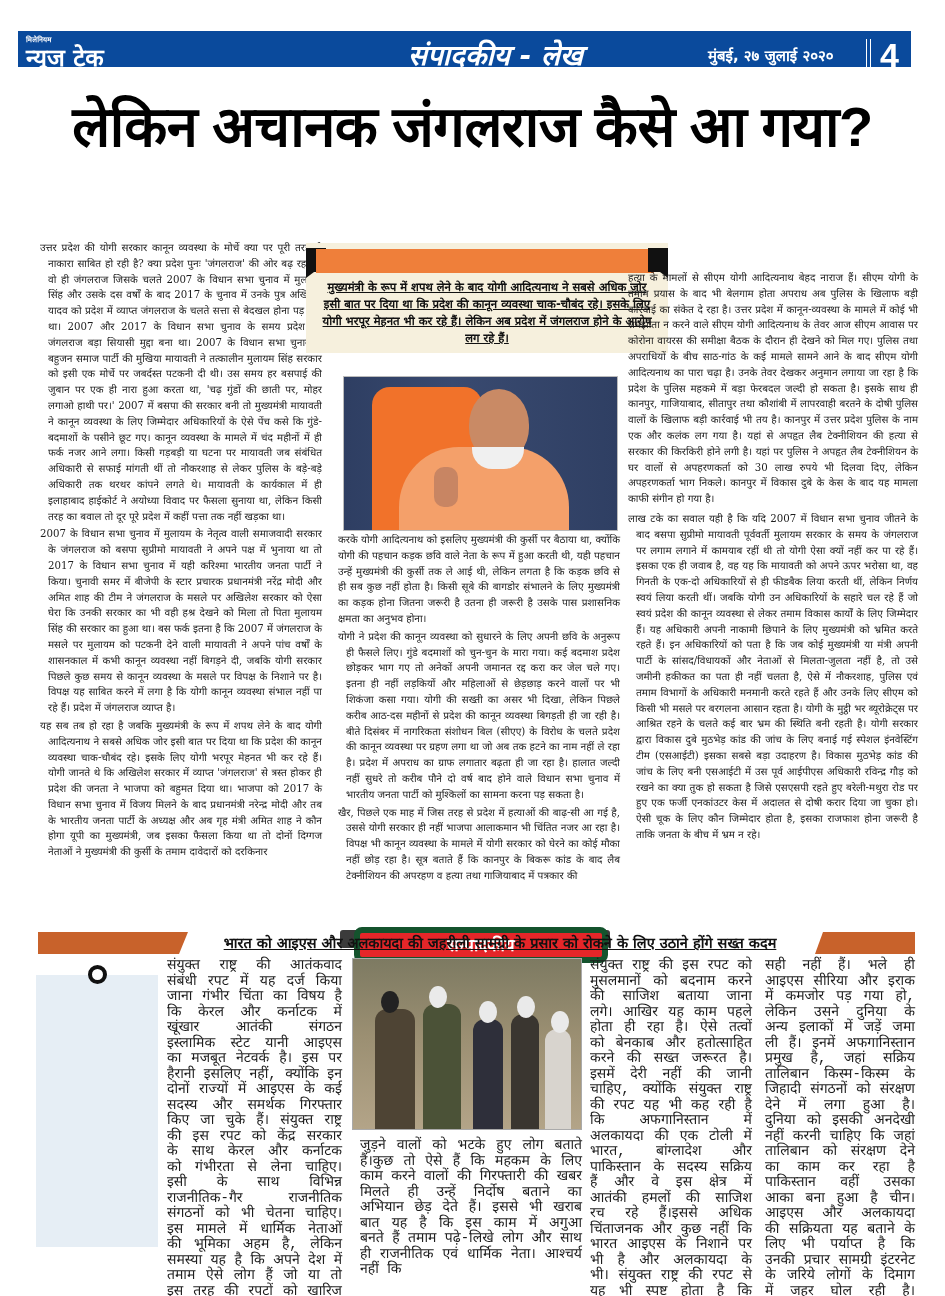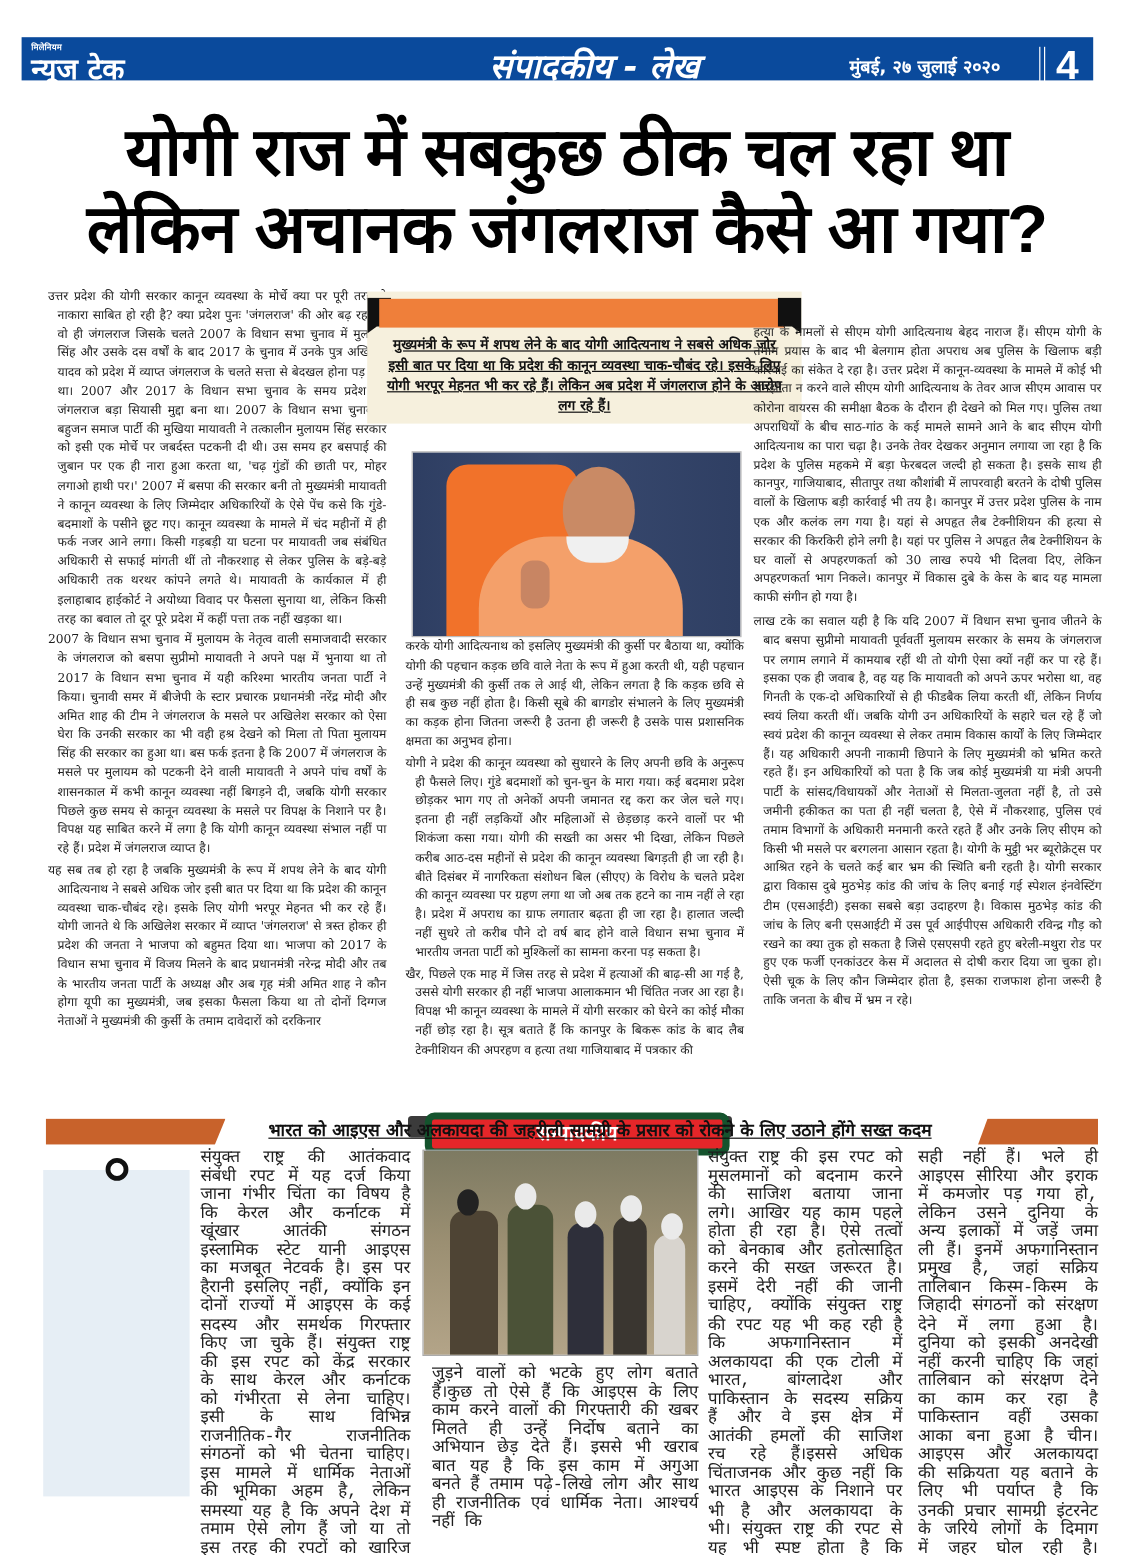--- a/index.html
+++ b/index.html
@@ -66,21 +66,20 @@
 <header class="masthead">
   <div class="mast-brand-small">मिलेनियम</div>
   <div class="mast-brand">न्यूज टेक</div>
   <div class="mast-section">संपादकीय - लेख</div>
   <div class="mast-date">मुंबई, २७ जुलाई २०२०</div>
   <div class="mast-sep"></div>
   <div class="mast-page">4</div>
 </header>
 
 <h1 class="headline" style="margin:0;">
-  <div>योगी राज में सबकुछ ठीक चल रहा था</div>
   <div>लेकिन अचानक जंगलराज कैसे आ गया?</div>
 </h1>
 
 <div class="col col-a">
   <p>उत्तर प्रदेश की योगी सरकार कानून व्यवस्था के मोर्चे क्या पर पूरी तरह से नाकारा साबित हो रही है? क्या प्रदेश पुनः 'जंगलराज' की ओर बढ़ रहा है। वो ही जंगलराज जिसके चलते 2007 के विधान सभा चुनाव में मुलायम सिंह और उसके दस वर्षों के बाद 2017 के चुनाव में उनके पुत्र अखिलेश यादव को प्रदेश में व्याप्त जंगलराज के चलते सत्ता से बेदखल होना पड़ गया था। 2007 और 2017 के विधान सभा चुनाव के समय प्रदेश का जंगलराज बड़ा सियासी मुद्दा बना था। 2007 के विधान सभा चुनाव में बहुजन समाज पार्टी की मुखिया मायावती ने तत्कालीन मुलायम सिंह सरकार को इसी एक मोर्चे पर जबर्दस्त पटकनी दी थी। उस समय हर बसपाई की जुबान पर एक ही नारा हुआ करता था, 'चढ़ गुंडों की छाती पर, मोहर लगाओ हाथी पर।' 2007 में बसपा की सरकार बनी तो मुख्यमंत्री मायावती ने कानून व्यवस्था के लिए जिम्मेदार अधिकारियों के ऐसे पेंच कसे कि गुंडे-बदमाशों के पसीने छूट गए। कानून व्यवस्था के मामले में चंद महीनों में ही फर्क नजर आने लगा। किसी गड़बड़ी या घटना पर मायावती जब संबंधित अधिकारी से सफाई मांगती थीं तो नौकरशाह से लेकर पुलिस के बड़े-बड़े अधिकारी तक थरथर कांपने लगते थे। मायावती के कार्यकाल में ही इलाहाबाद हाईकोर्ट ने अयोध्या विवाद पर फैसला सुनाया था, लेकिन किसी तरह का बवाल तो दूर पूरे प्रदेश में कहीं पत्ता तक नहीं खड़का था।</p>
   <p>2007 के विधान सभा चुनाव में मुलायम के नेतृत्व वाली समाजवादी सरकार के जंगलराज को बसपा सुप्रीमो मायावती ने अपने पक्ष में भुनाया था तो 2017 के विधान सभा चुनाव में यही करिश्मा भारतीय जनता पार्टी ने किया। चुनावी समर में बीजेपी के स्टार प्रचारक प्रधानमंत्री नरेंद्र मोदी और अमित शाह की टीम ने जंगलराज के मसले पर अखिलेश सरकार को ऐसा घेरा कि उनकी सरकार का भी वही हश्र देखने को मिला तो पिता मुलायम सिंह की सरकार का हुआ था। बस फर्क इतना है कि 2007 में जंगलराज के मसले पर मुलायम को पटकनी देने वाली मायावती ने अपने पांच वर्षों के शासनकाल में कभी कानून व्यवस्था नहीं बिगड़ने दी, जबकि योगी सरकार पिछले कुछ समय से कानून व्यवस्था के मसले पर विपक्ष के निशाने पर है। विपक्ष यह साबित करने में लगा है कि योगी कानून व्यवस्था संभाल नहीं पा रहे हैं। प्रदेश में जंगलराज व्याप्त है।</p>
   <p>यह सब तब हो रहा है जबकि मुख्यमंत्री के रूप में शपथ लेने के बाद योगी आदित्यनाथ ने सबसे अधिक जोर इसी बात पर दिया था कि प्रदेश की कानून व्यवस्था चाक-चौबंद रहे। इसके लिए योगी भरपूर मेहनत भी कर रहे हैं। योगी जानते थे कि अखिलेश सरकार में व्याप्त 'जंगलराज' से त्रस्त होकर ही प्रदेश की जनता ने भाजपा को बहुमत दिया था। भाजपा को 2017 के विधान सभा चुनाव में विजय मिलने के बाद प्रधानमंत्री नरेन्द्र मोदी और तब के भारतीय जनता पार्टी के अध्यक्ष और अब गृह मंत्री अमित शाह ने कौन होगा यूपी का मुख्यमंत्री, जब इसका फैसला किया था तो दोनों दिग्गज नेताओं ने मुख्यमंत्री की कुर्सी के तमाम दावेदारों को दरकिनार</p>
 </div>
 
 <div class="pull-box">
@@ -138,15 +137,15 @@
       <div class="hood"></div>
     </div>
   <div class="fig" style="left:158px;width:28px;height:115px;background:#3a3630;">
       <div class="hood"></div>
     </div>
   <div class="fig" style="left:192px;width:26px;height:100px;background:#d8d4ce;">
       <div class="hood"></div>
     </div>
 </div>
 
-<div class="col2 e-col2">जुड़ने वालों को भटके हुए लोग बताते हैं।कुछ तो ऐसे हैं कि आइएस के लिए काम करने वालों की गिरफ्तारी की खबर मिलते ही उन्हें निर्दोष बताने का अभियान छेड़ देते हैं। इससे भी खराब बात यह है कि इस काम में अगुआ बनते हैं तमाम पढ़े-लिखे लोग और साथ ही राजनीतिक एवं धार्मिक नेता। आश्चर्य नहीं कि</div>
+<div class="col2 e-col2">जुड़ने वालों को भटके हुए लोग बताते हैं।कुछ तो ऐसे हैं कि महकम के लिए काम करने वालों की गिरफ्तारी की खबर मिलते ही उन्हें निर्दोष बताने का अभियान छेड़ देते हैं। इससे भी खराब बात यह है कि इस काम में अगुआ बनते हैं तमाम पढ़े-लिखे लोग और साथ ही राजनीतिक एवं धार्मिक नेता। आश्चर्य नहीं कि</div>
 <div class="col2 e-col3">संयुक्त राष्ट्र की इस रपट को मुसलमानों को बदनाम करने की साजिश बताया जाना लगे। आखिर यह काम पहले होता ही रहा है। ऐसे तत्वों को बेनकाब और हतोत्साहित करने की सख्त जरूरत है। इसमें देरी नहीं की जानी चाहिए, क्योंकि संयुक्त राष्ट्र की रपट यह भी कह रही है कि अफगानिस्तान में अलकायदा की एक टोली में भारत, बांग्लादेश और पाकिस्तान के सदस्य सक्रिय हैं और वे इस क्षेत्र में आतंकी हमलों की साजिश रच रहे हैं।इससे अधिक चिंताजनक और कुछ नहीं कि भारत आइएस के निशाने पर भी है और अलकायदा के भी। संयुक्त राष्ट्र की रपट से यह भी स्पष्ट होता है कि आइएस और अलकायदा के कमजोर पड़ने के दावे</div>
 <div class="col2 e-col4">सही नहीं हैं। भले ही आइएस सीरिया और इराक में कमजोर पड़ गया हो, लेकिन उसने दुनिया के अन्य इलाकों में जड़ें जमा ली हैं। इनमें अफगानिस्तान प्रमुख है, जहां सक्रिय तालिबान किस्म-किस्म के जिहादी संगठनों को संरक्षण देने में लगा हुआ है। दुनिया को इसकी अनदेखी नहीं करनी चाहिए कि जहां तालिबान को संरक्षण देने का काम कर रहा है पाकिस्तान वहीं उसका आका बना हुआ है चीन।आइएस और अलकायदा की सक्रियता यह बताने के लिए भी पर्याप्त है कि उनकी प्रचार सामग्री इंटरनेट के जरिये लोगों के दिमाग में जहर घोल रही है। भारत को न केवल इस जहरीली सामग्री के प्रसार को रोकने के लिए सख्त कदम उठाने होंगे, बल्कि विश्व समुदाय को इसके लिए चेताना भी होगा कि इंटरनेट किस तरह आतंकवाद को खाद-पानी दे रहा है।</div>
 
 </body></html>

